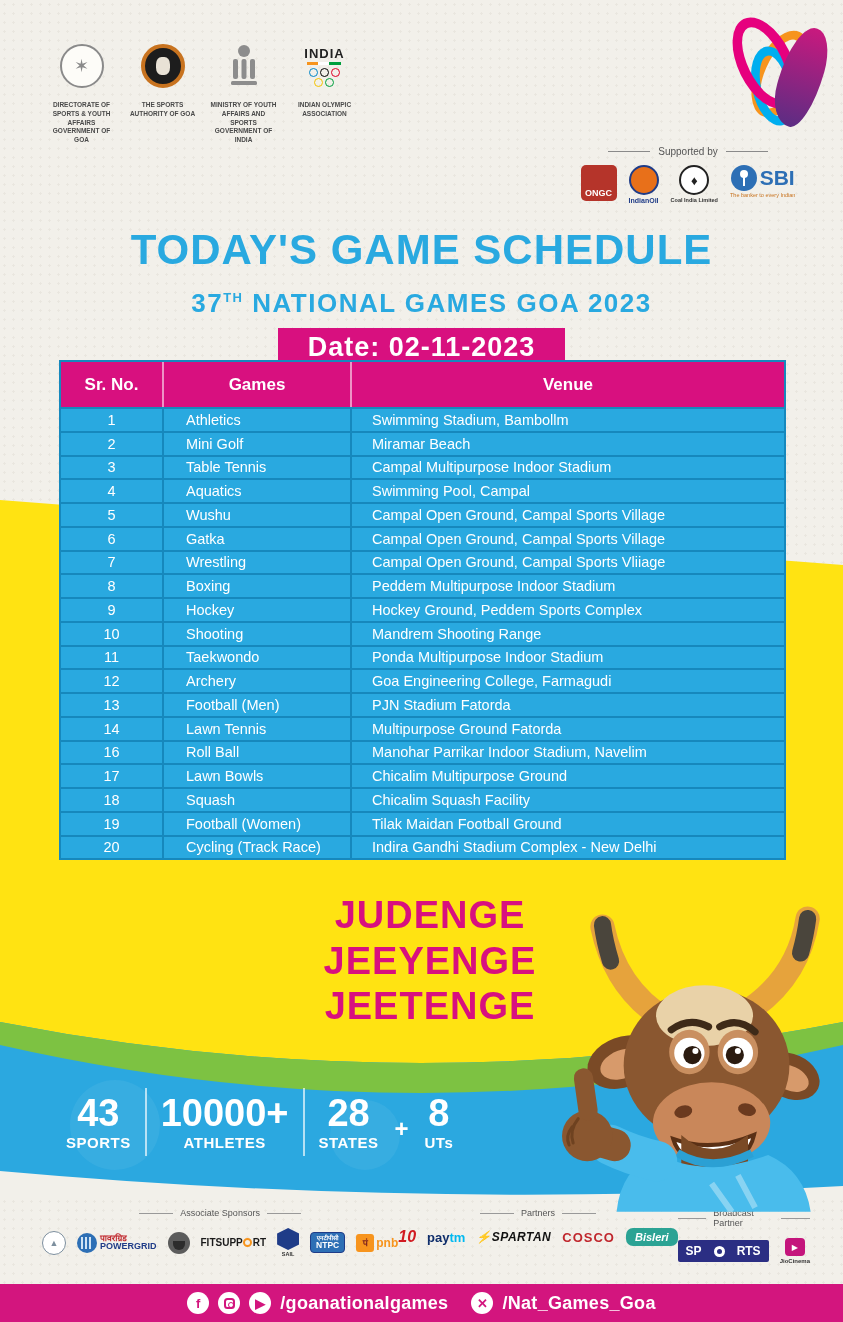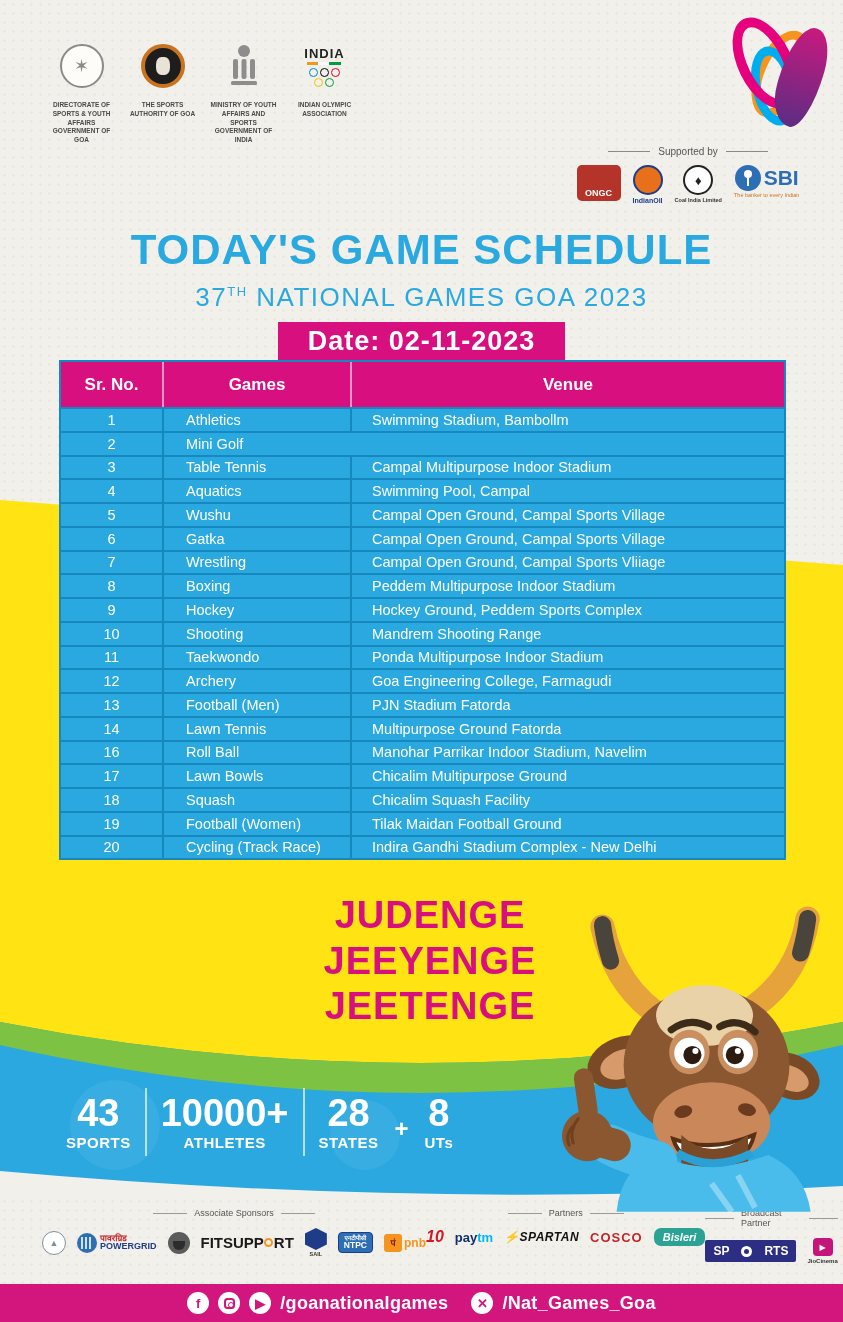--- a/index.html
+++ b/index.html
@@ -46,36 +46,36 @@
   .ring.cyan{ width:44px; height:80px; border:9px solid #00AEEF; left:28px; top:28px; transform:rotate(-12deg); }
   .ring.pink{ width:54px; height:98px; border:10px solid #E6007E; left:14px; top:-4px; transform:rotate(-26deg); }
   .blob{ position:absolute; width:42px; height:102px; right:2px; top:8px; transform:rotate(16deg);
     background:linear-gradient(#C9197E,#5C2D83); border-radius:55% 45% 45% 55% / 60% 40% 62% 38%; }
 
   .supported{ position:absolute; top:146px; left:568px; width:240px; z-index:3; }
   .sp-label{ display:flex; align-items:center; gap:8px; justify-content:center; font-size:10px; color:#555; }
   .sp-label:before,.sp-label:after{ content:""; width:42px; height:1px; background:#8a8a8a; }
   .supported-logos{ display:flex; align-items:flex-start; justify-content:center; gap:12px; margin-top:8px; }
   .chip{ display:flex; flex-direction:column; align-items:center; }
-  .ongc-box{ width:44px; height:36px; background:#B5342A; border-radius:5px; color:#fff; font-weight:900; font-size:9px; display:flex; align-items:flex-end; justify-content:center; padding-bottom:3px; }
+  .ongc-box{ width:36px; height:36px; background:#B5342A; border-radius:5px; color:#fff; font-weight:900; font-size:9px; display:flex; align-items:flex-end; justify-content:center; padding-bottom:3px; }
   .ioc-circle{ width:30px; height:30px; border-radius:50%; background:#E8701A; border:2px solid #1F3C88; }
   .ioc-cap{ font-size:7px; font-weight:bold; color:#1F3C88; margin-top:2px; }
   .cil-circle{ width:30px; height:30px; border-radius:50%; background:#fff; border:2px solid #222; display:flex; align-items:center; justify-content:center; font-size:13px; color:#222; }
   .cil-cap{ font-size:5.5px; font-weight:bold; color:#333; margin-top:2px; text-align:center; }
   .sbi-wrap{ display:flex; align-items:center; gap:3px; }
   .sbi-circle{ width:26px; height:26px; border-radius:50%; background:#2D6FB5; position:relative; }
   .sbi-circle:after{ content:""; position:absolute; left:9px; top:5px; width:8px; height:8px; border-radius:50%; background:#fff; }
   .sbi-circle:before{ content:""; position:absolute; left:12px; top:11px; width:2.5px; height:10px; background:#fff; }
   .sbi-text{ font-size:21px; font-weight:900; color:#2D6FB5; }
   .sbi-cap{ font-size:5.5px; color:#C8731F; margin-top:1px; }
 
   
   .title-block{ position:absolute; top:226px; left:0; width:843px; text-align:center; z-index:3; }
   .main-title{ font-size:42px; font-weight:900; color:#29A9E0; letter-spacing:1px; }
-  .sub-title{ font-size:26px; font-weight:400; color:#29A9E0; letter-spacing:1.5px; margin-top:8px; }
+  .sub-title{ font-size:26px; font-weight:700; color:#29A9E0; letter-spacing:1.5px; margin-top:14px; }
   .sub-title sup{ font-size:13px; }
   .date-banner{ display:inline-block; margin-top:9px; background:#D8107F; color:#fff; font-size:27px; font-weight:900; padding:4px 30px; letter-spacing:1px; }
 
   
   .sched-table{ position:absolute; top:360px; left:59px; width:727px; z-index:3; border:2px solid #1688BD; }
   .t-head{ display:grid; grid-template-columns:101px 188px 1fr; background:#D8107F; color:#fff; font-weight:bold; font-size:17px; height:45px; }
   .t-head .t-cell{ display:flex; align-items:center; justify-content:center; }
   .t-head .t-cell + .t-cell{ border-left:2px solid rgba(255,255,255,0.55); }
   .t-row{ display:grid; grid-template-columns:101px 188px 1fr; background:#29A9E0; color:#fff; font-size:14.5px; height:23.75px; border-top:2px solid #1688BD; }
   .t-row .t-cell{ display:flex; align-items:center; }
@@ -106,21 +106,21 @@
   .sp-logos{ display:flex; align-items:center; gap:11px; margin-top:10px; }
   .mini-seal{ width:24px; height:24px; border:1.5px solid #7d8f9e; border-radius:50%; display:flex; align-items:center; justify-content:center; font-size:9px; color:#7d8f9e; background:#fff; }
   .pg-logo{ display:flex; align-items:center; gap:3px; }
   .pg-circle{ width:20px; height:20px; border-radius:50%; background:#2D6FB5; position:relative; }
   .pg-circle:after{ content:""; position:absolute; left:4px; top:4px; width:12px; height:12px; background:repeating-linear-gradient(90deg,#cfe3f5 0 2px, transparent 2px 4px); }
   .pg-text{ display:flex; flex-direction:column; line-height:1; }
   .pg-hi{ font-size:8.5px; color:#C0272D; font-weight:bold; }
   .pg-en{ font-size:9px; color:#1F3C88; font-weight:900; }
   .beard{ width:22px; height:22px; border-radius:50%; background:#5c5c5c; position:relative; }
   .beard:after{ content:""; position:absolute; left:5px; top:9px; width:12px; height:9px; background:#2c2c2c; border-radius:0 0 6px 6px; }
-  .fitsupport{ font-size:15px; font-weight:900; color:#1a1a1a; display:flex; align-items:center; }
+  .fitsupport{ font-size:10px; font-weight:900; color:#1a1a1a; display:flex; align-items:center; }
   .fs-o{ width:9px; height:9px; border-radius:50%; border:2.5px solid #F7941D; margin:0 0.5px; }
   .sail{ display:flex; flex-direction:column; align-items:center; }
   .sail-hex{ width:22px; height:22px; background:#1F3C88; clip-path:polygon(50% 0,100% 25%,100% 75%,50% 100%,0 75%,0 25%); }
   .sail-cap{ font-size:5.5px; font-weight:bold; color:#333; margin-top:1px; }
   .ntpc{ background:#2D6FB5; border:1.5px solid #1F3C88; border-radius:4px; color:#fff; font-weight:900; text-align:center; padding:2px 5px; line-height:1.05; }
   .ntpc .hi{ font-size:6px; display:block; } .ntpc .en{ font-size:8.5px; display:block; }
   .pnb{ display:flex; align-items:center; gap:2px; }
   .pnb-sq{ width:18px; height:18px; background:#F7941D; border-radius:3px; display:flex; align-items:center; justify-content:center; color:#7A1F1F; font-weight:900; font-size:9px; }
   .pnb-text{ font-size:12px; font-weight:900; color:#F7941D; }
   .ten{ font-size:16px; font-weight:900; font-style:italic; color:#D11A21; }
@@ -261,20 +261,21 @@
 
         <div class="t-row">
           <div class="t-cell c-sr">1</div>
           <div class="t-cell c-game">Athletics</div>
           <div class="t-cell c-venue">Swimming Stadium, Bambollm</div>
         </div>
 
         <div class="t-row">
           <div class="t-cell c-sr">2</div>
           <div class="t-cell c-game">Mini Golf</div>
+          <div class="t-cell c-venue">Miramar Beach</div>
         </div>
 
         <div class="t-row">
           <div class="t-cell c-sr">3</div>
           <div class="t-cell c-game">Table Tennis</div>
           <div class="t-cell c-venue">Campal Multipurpose Indoor Stadium</div>
         </div>
 
         <div class="t-row">
           <div class="t-cell c-sr">4</div>

